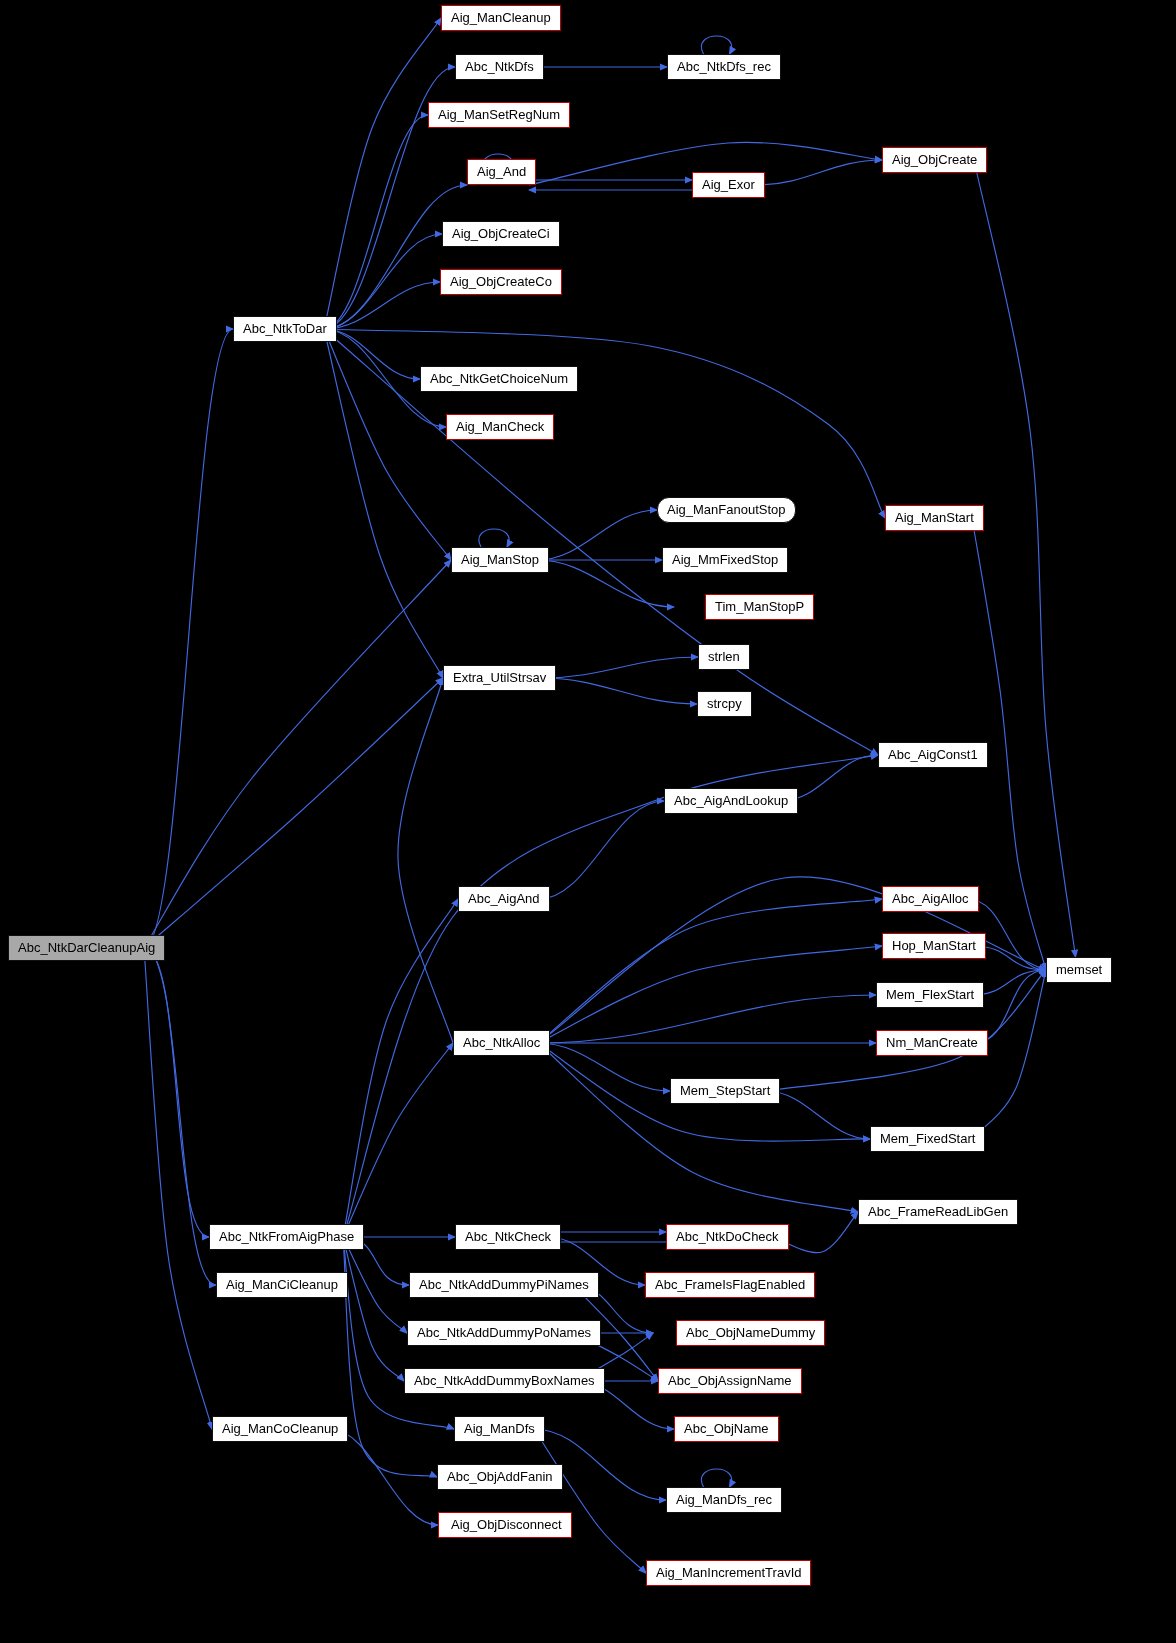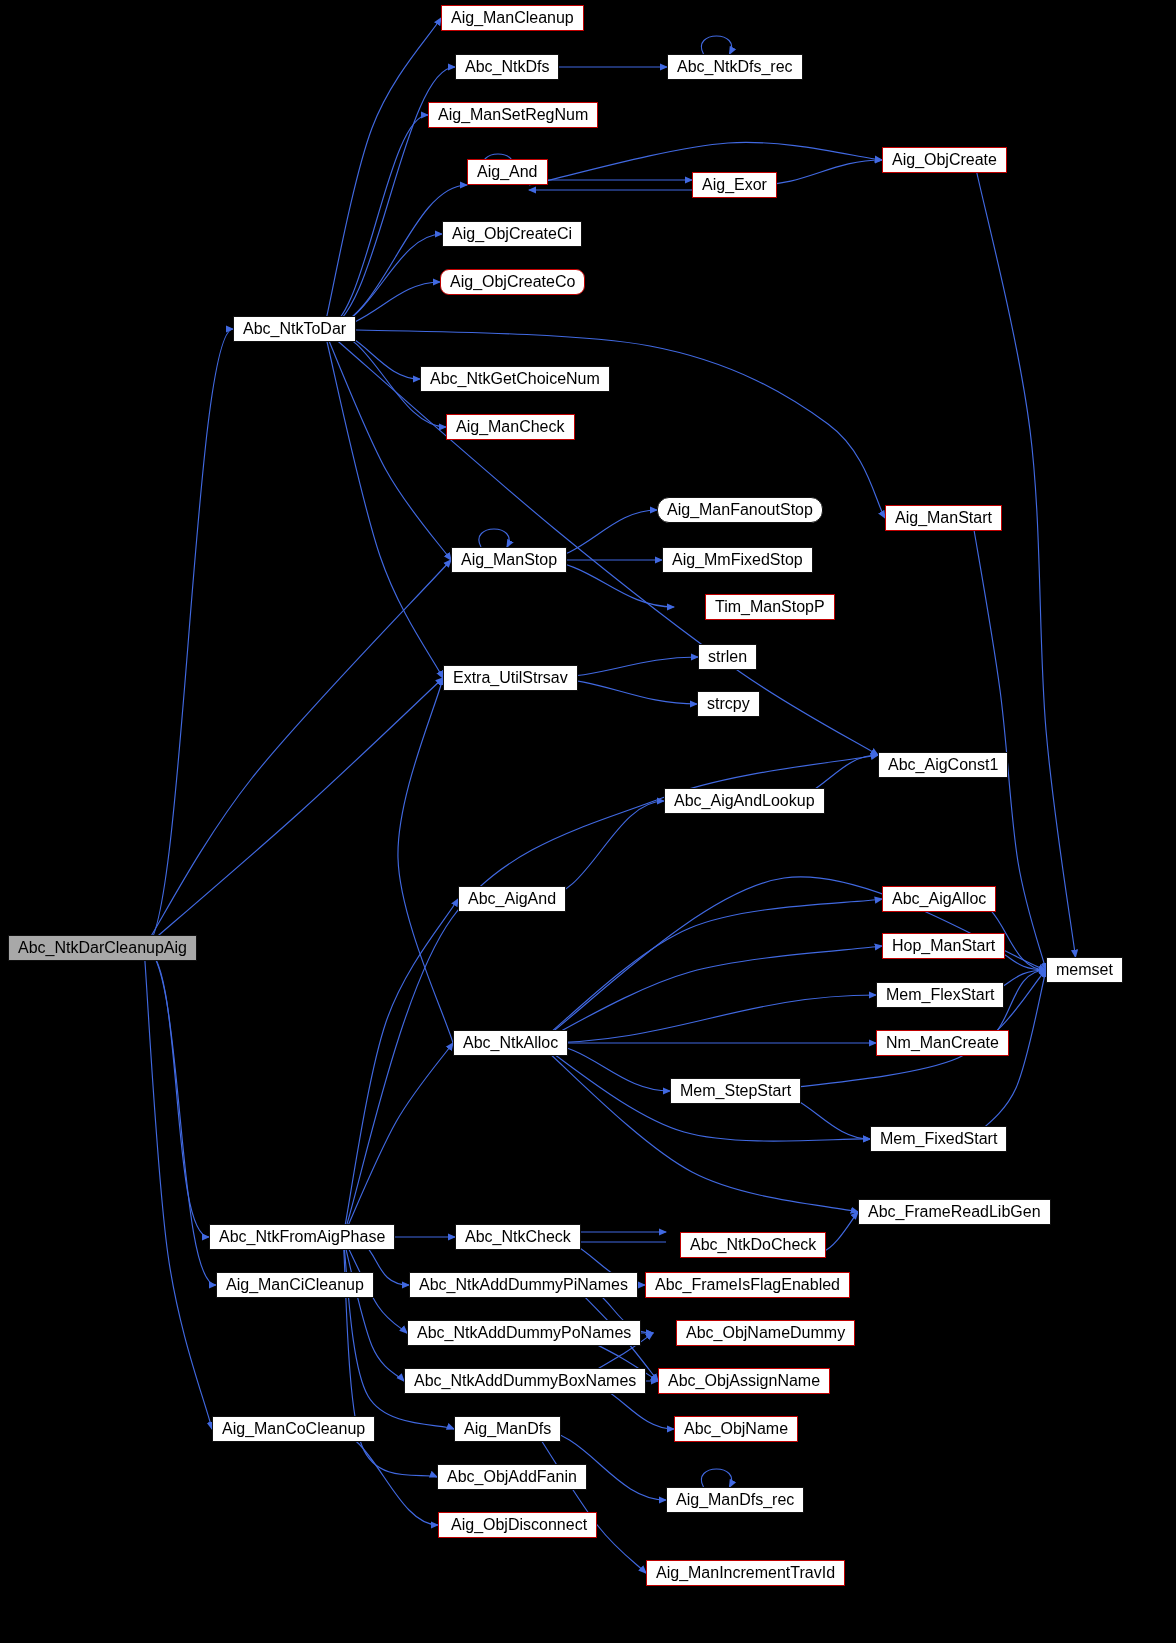--- a/index.html
+++ b/index.html
@@ -4,21 +4,21 @@
 <style>
   html,body{margin:0;padding:0;background:#000;}
   #canvas{
     position:relative;width:1176px;height:1643px;background:#000;
     font-family:"Liberation Sans", sans-serif;overflow:hidden;
   }
   #edges{position:absolute;left:0;top:0;z-index:1;}
   #nodes{position:absolute;left:0;top:0;width:100%;height:100%;z-index:2;}
   .node{
     position:absolute;background:#ffffff;border:1px solid #101010;color:#000;
-    font-size:16px;line-height:14px;padding:5px 9px;white-space:nowrap;
+    font-size:13px;line-height:14px;padding:5px 9px;white-space:nowrap;
     cursor:pointer;box-sizing:content-box;
   }
   .node.red{border-color:var(--redb,#c00000);}
   .node.root{background:var(--rootbg,#a8a8a8);}
   .edge{fill:none;stroke:var(--edge,#4169e1);stroke-width:1.15px;}
   #arrow path{fill:var(--edge,#4169e1);}
 </style>
 </head>
 <body>
 
@@ -109,46 +109,46 @@
       <div class="node root" style="left: 8px; top: 935px;">Abc_NtkDarCleanupAig</div>
       <div class="node" style="left: 233px; top: 316px;">Abc_NtkToDar</div>
       <div class="node red" style="left: 441px; top: 5px;">Aig_ManCleanup</div>
       <div class="node" style="left: 455px; top: 54px;">Abc_NtkDfs</div>
       <div class="node" style="left: 667px; top: 54px;">Abc_NtkDfs_rec</div>
       <div class="node red" style="left: 428px; top: 102px;">Aig_ManSetRegNum</div>
       <div class="node red" style="left: 467px; top: 159px;">Aig_And</div>
       <div class="node red" style="left: 882px; top: 147px;">Aig_ObjCreate</div>
       <div class="node red" style="left: 692px; top: 172px;">Aig_Exor</div>
       <div class="node" style="left: 442px; top: 221px;">Aig_ObjCreateCi</div>
-      <div class="node red" style="left: 440px; top: 269px; border-radius: 9px;">Aig_ObjCreateCo</div>
+      <div class="node red" style="left: 440px; top: 269px;">Aig_ObjCreateCo</div>
       <div class="node" style="left: 420px; top: 366px;">Abc_NtkGetChoiceNum</div>
       <div class="node red" style="left: 446px; top: 414px;">Aig_ManCheck</div>
       <div class="node red" style="left: 885px; top: 505px;">Aig_ManStart</div>
       <div class="node" style="left: 657px; top: 497px; border-radius: 12px;">Aig_ManFanoutStop</div>
       <div class="node" style="left: 451px; top: 547px;">Aig_ManStop</div>
       <div class="node" style="left: 662px; top: 547px;">Aig_MmFixedStop</div>
       <div class="node red" style="left: 674px; top: 594px; margin-left: 31px;">Tim_ManStopP</div>
       <div class="node" style="left: 698px; top: 644px;">strlen</div>
       <div class="node" style="left: 443px; top: 665px;">Extra_UtilStrsav</div>
       <div class="node" style="left: 697px; top: 691px;">strcpy</div>
-      <div class="node" style="left: 878px; top: 742px; margin-top: 10px;">Abc_AigConst1</div>
+      <div class="node" style="left: 878px; top: 742px;">Abc_AigConst1</div>
       <div class="node" style="left: 664px; top: 788px;">Abc_AigAndLookup</div>
       <div class="node" style="left: 458px; top: 886px;">Abc_AigAnd</div>
       <div class="node red" style="left: 882px; top: 886px;">Abc_AigAlloc</div>
       <div class="node red" style="left: 882px; top: 933px;">Hop_ManStart</div>
       <div class="node" style="left: 876px; top: 982px;">Mem_FlexStart</div>
       <div class="node" style="left: 1046px; top: 957px;">memset</div>
       <div class="node red" style="left: 876px; top: 1030px;">Nm_ManCreate</div>
       <div class="node" style="left: 453px; top: 1030px;">Abc_NtkAlloc</div>
       <div class="node" style="left: 670px; top: 1078px;">Mem_StepStart</div>
       <div class="node" style="left: 870px; top: 1126px;">Mem_FixedStart</div>
       <div class="node" style="left: 858px; top: 1199px;">Abc_FrameReadLibGen</div>
       <div class="node" style="left: 209px; top: 1224px;">Abc_NtkFromAigPhase</div>
       <div class="node" style="left: 455px; top: 1224px;">Abc_NtkCheck</div>
-      <div class="node red" style="left: 680px; top: 1224px; margin-top: 8px;">Abc_NtkDoCheck</div>
+      <div class="node red" style="left: 666px; top: 1224px;">Abc_NtkDoCheck</div>
       <div class="node red" style="left: 645px; top: 1272px;">Abc_FrameIsFlagEnabled</div>
       <div class="node" style="left: 216px; top: 1272px;">Aig_ManCiCleanup</div>
       <div class="node" style="left: 409px; top: 1272px;">Abc_NtkAddDummyPiNames</div>
       <div class="node" style="left: 407px; top: 1320px;">Abc_NtkAddDummyPoNames</div>
       <div class="node red" style="left: 676px; top: 1320px;">Abc_ObjNameDummy</div>
       <div class="node" style="left: 404px; top: 1368px;">Abc_NtkAddDummyBoxNames</div>
       <div class="node red" style="left: 658px; top: 1368px;">Abc_ObjAssignName</div>
       <div class="node" style="left: 454px; top: 1416px;">Aig_ManDfs</div>
       <div class="node red" style="left: 674px; top: 1416px;">Abc_ObjName</div>
       <div class="node" style="left: 212px; top: 1416px;">Aig_ManCoCleanup</div>

